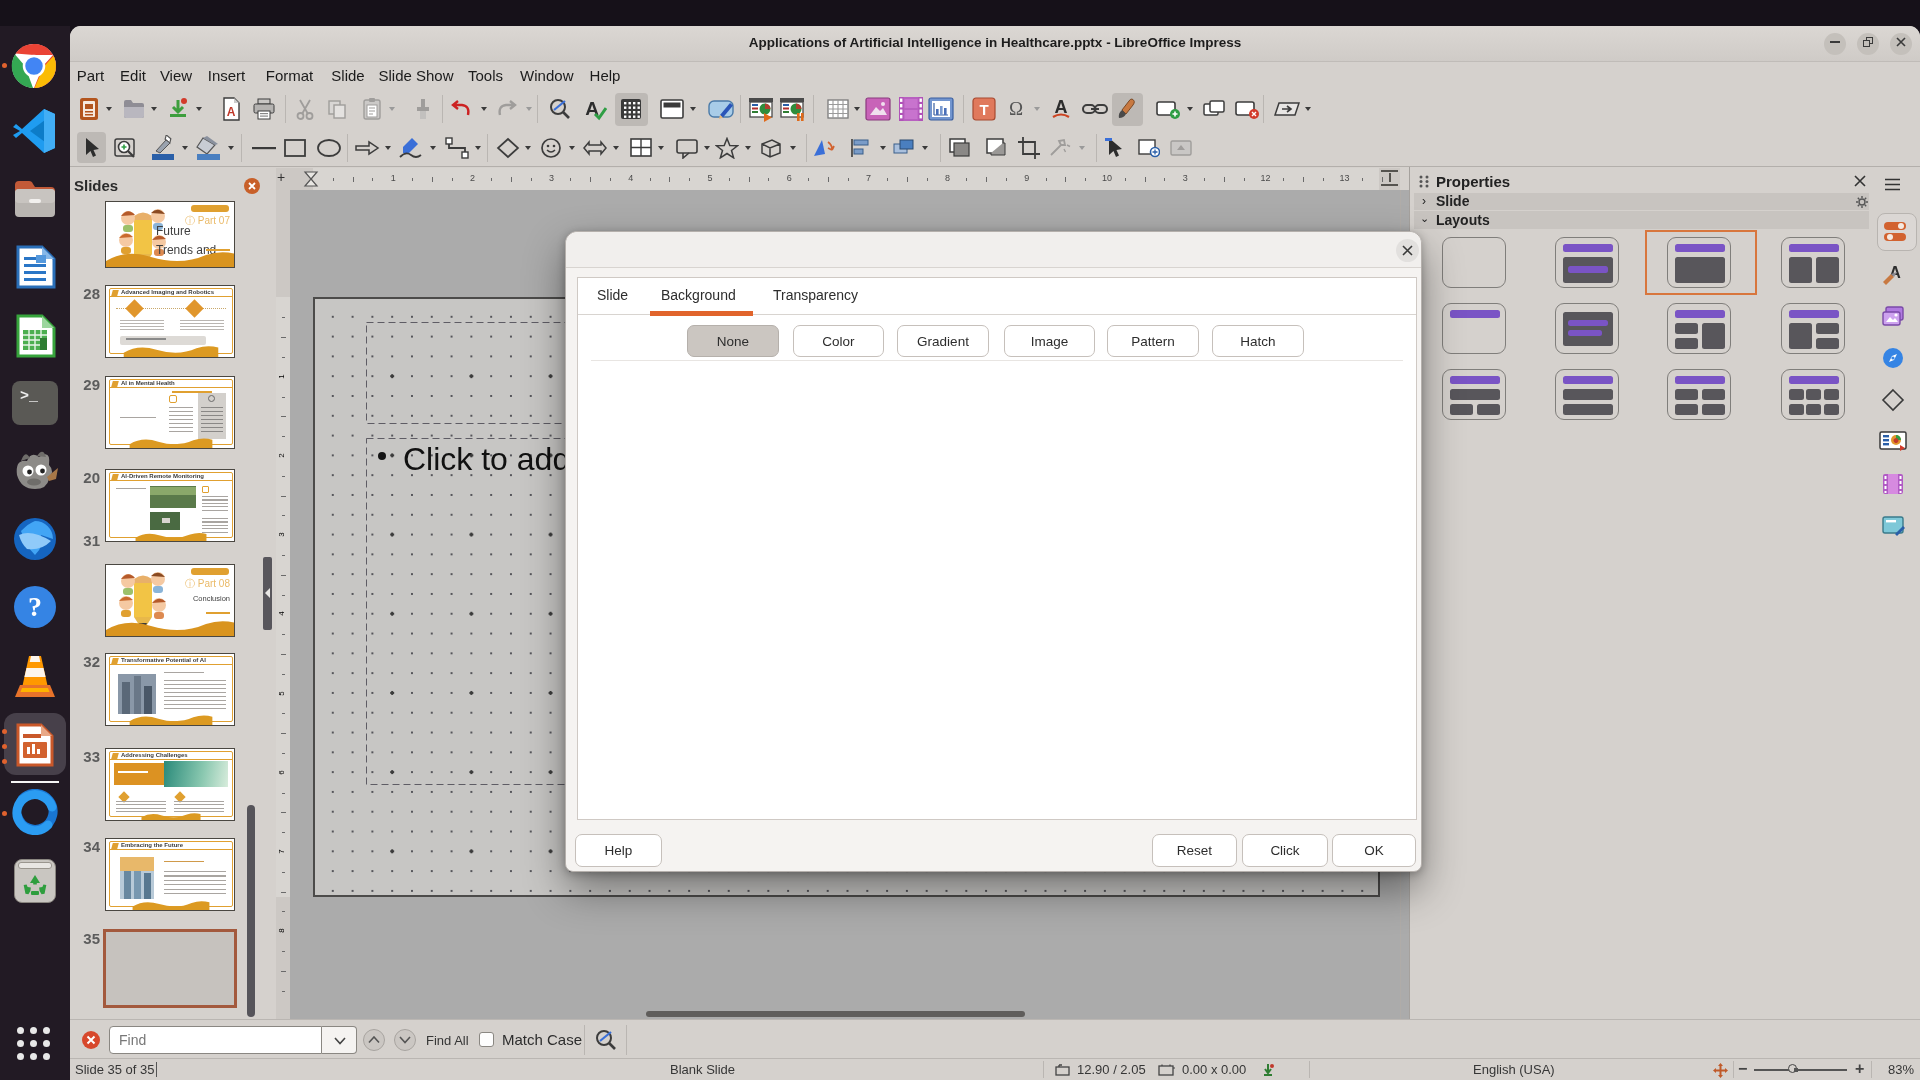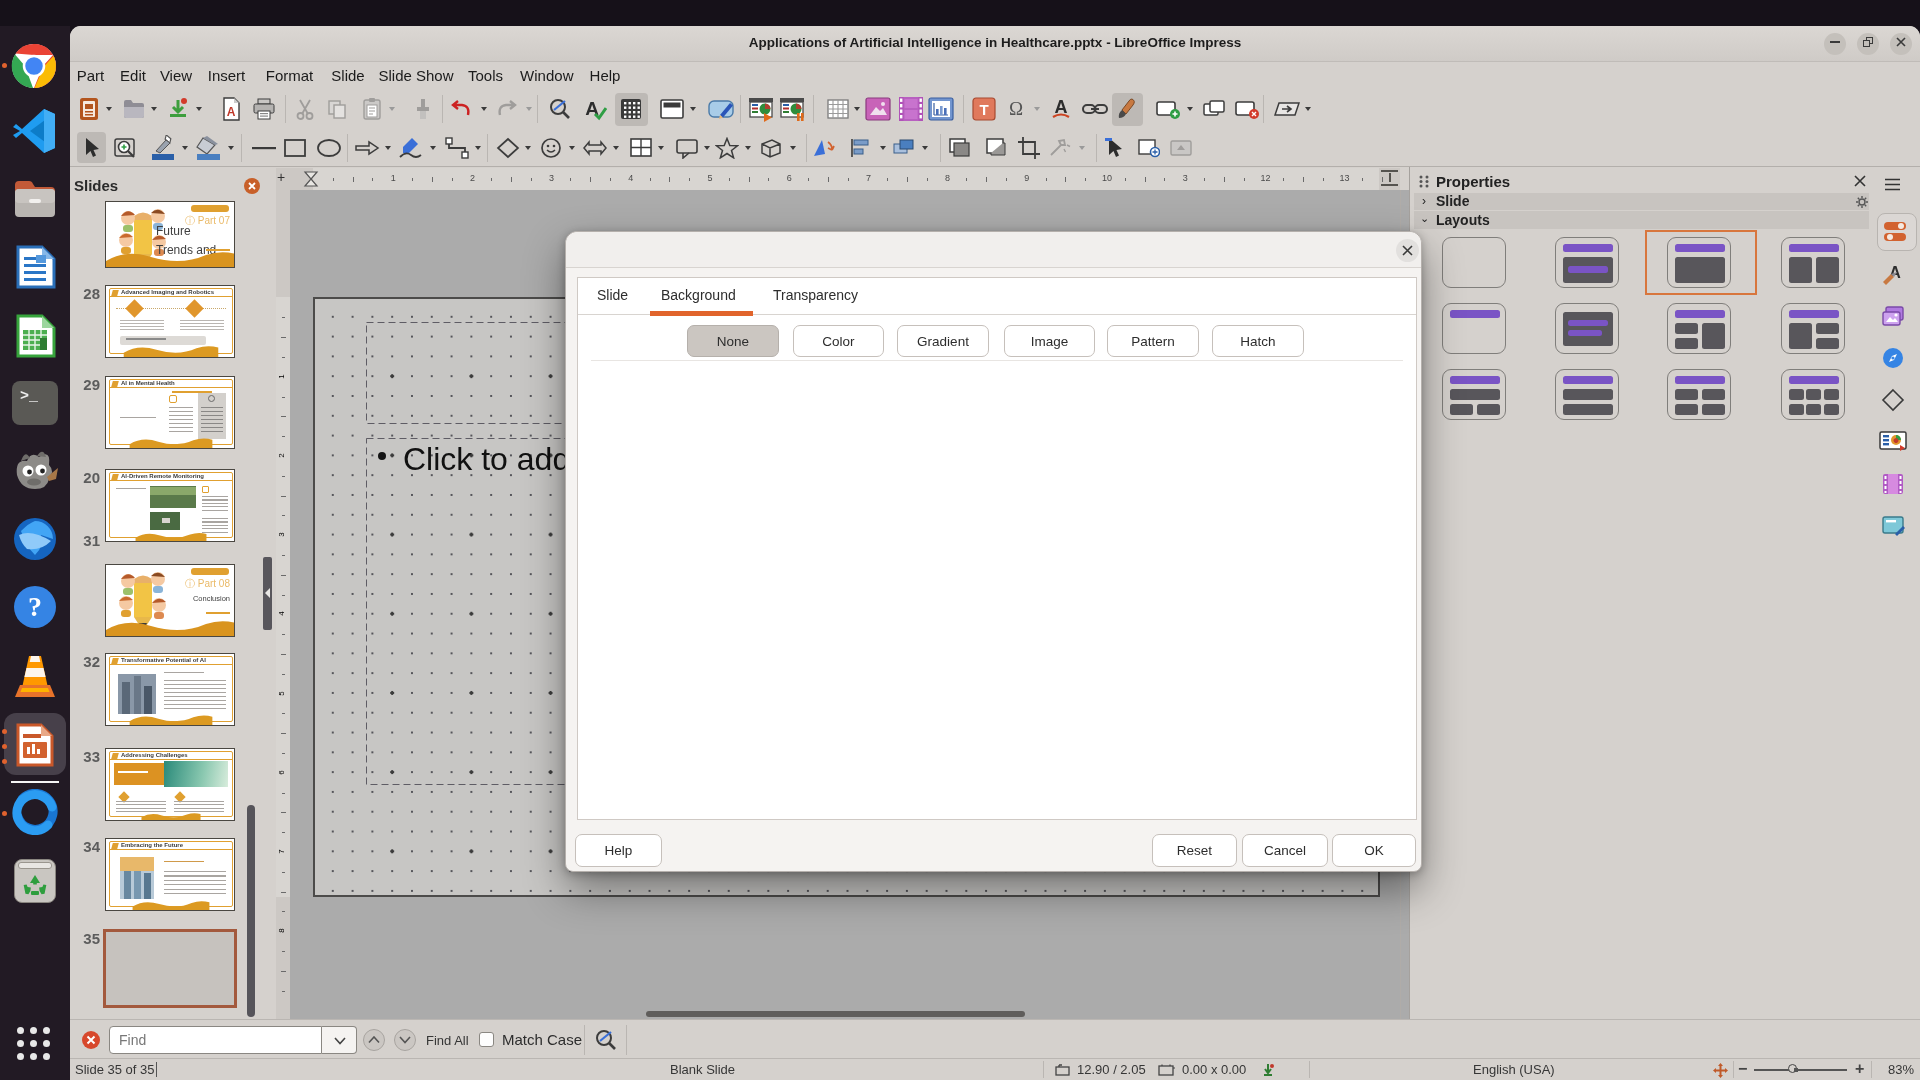--- a/index.html
+++ b/index.html
@@ -1067,15 +1067,15 @@
 <div class="abs" style="left:84px;top:79px;width:103px;height:4.5px;background:#e1642c"></div>
 <div class="abs dlgbtn" style="left:121px;top:93px;width:92px;height:32px;background:#cbc6c1;border-color:#b5b0ab">None</div>
 <div class="abs dlgbtn" style="left:227px;top:93px;width:91px;height:32px">Color</div>
 <div class="abs dlgbtn" style="left:331px;top:93px;width:92px;height:32px">Gradient</div>
 <div class="abs dlgbtn" style="left:438px;top:93px;width:91px;height:32px">Image</div>
 <div class="abs dlgbtn" style="left:541px;top:93px;width:92px;height:32px">Pattern</div>
 <div class="abs dlgbtn" style="left:646px;top:93px;width:92px;height:32px">Hatch</div>
 <div class="abs" style="left:25px;top:128px;width:812px;height:1px;background:#e8e5e2"></div>
 <div class="abs dlgbtn" style="left:9px;top:602px;width:87px;height:33px">Help</div>
 <div class="abs dlgbtn" style="left:586px;top:602px;width:85px;height:33px">Reset</div>
-<div class="abs dlgbtn" style="left:676px;top:602px;width:86px;height:33px">Cancel</div>
+<div class="abs dlgbtn" style="left:676px;top:602px;width:86px;height:33px">Click</div>
 <div class="abs dlgbtn" style="left:766px;top:602px;width:84px;height:33px">OK</div>
 </div>
 </div>
 </body></html>

